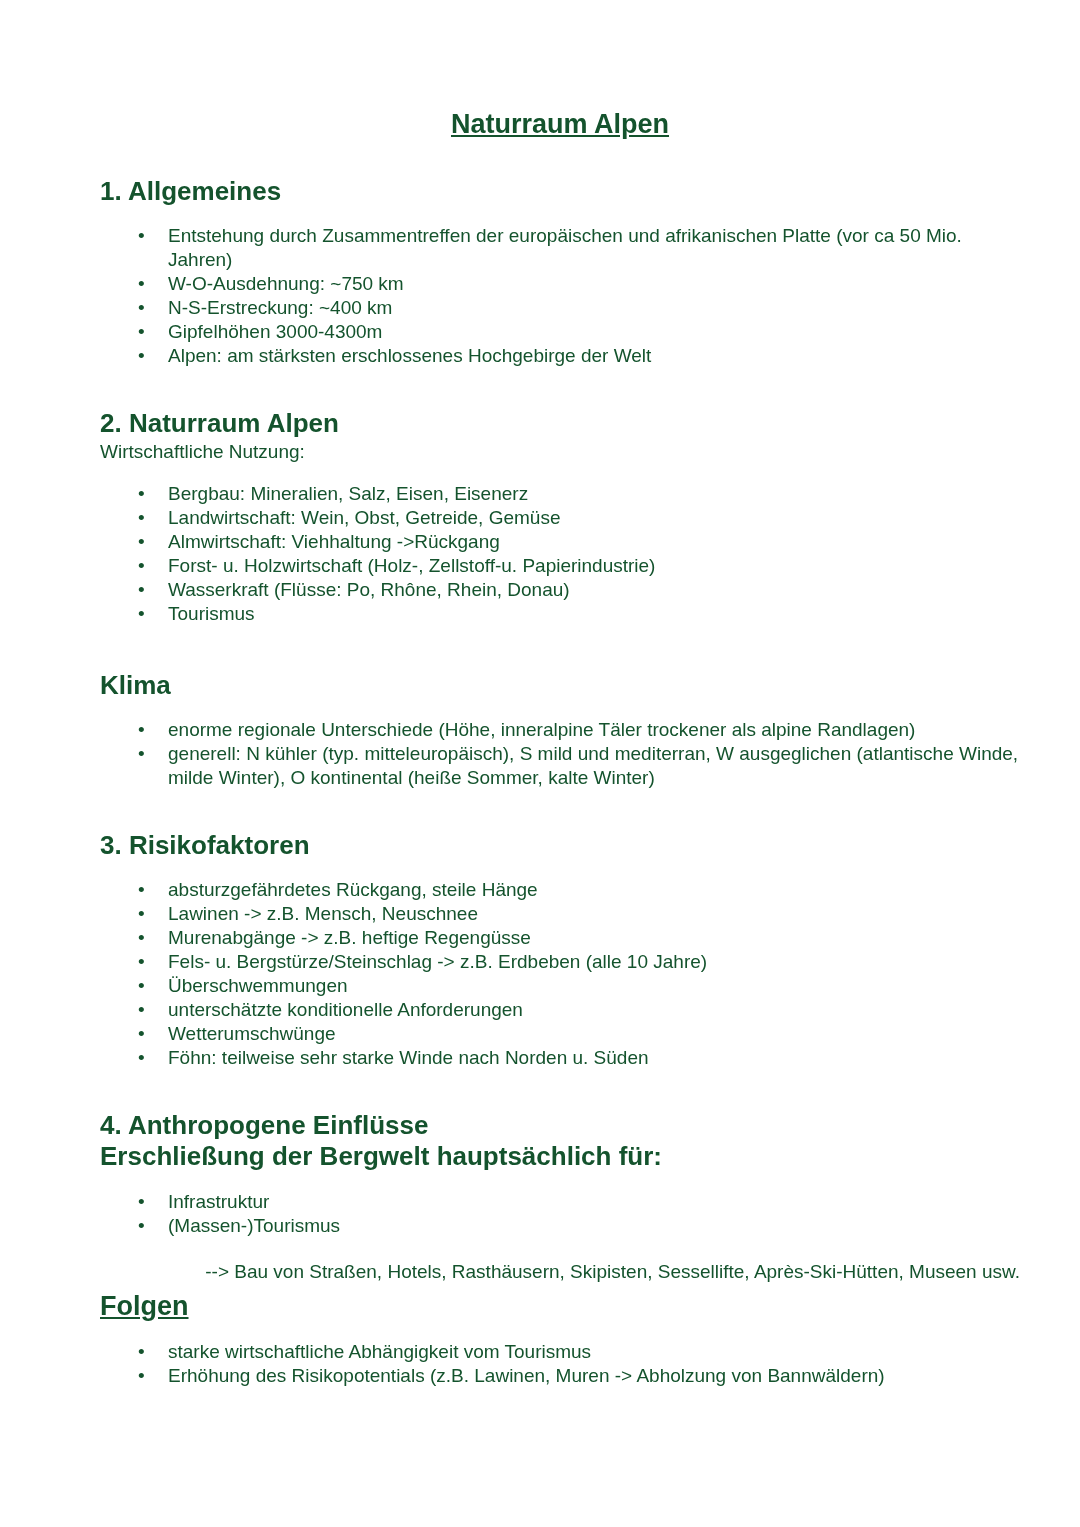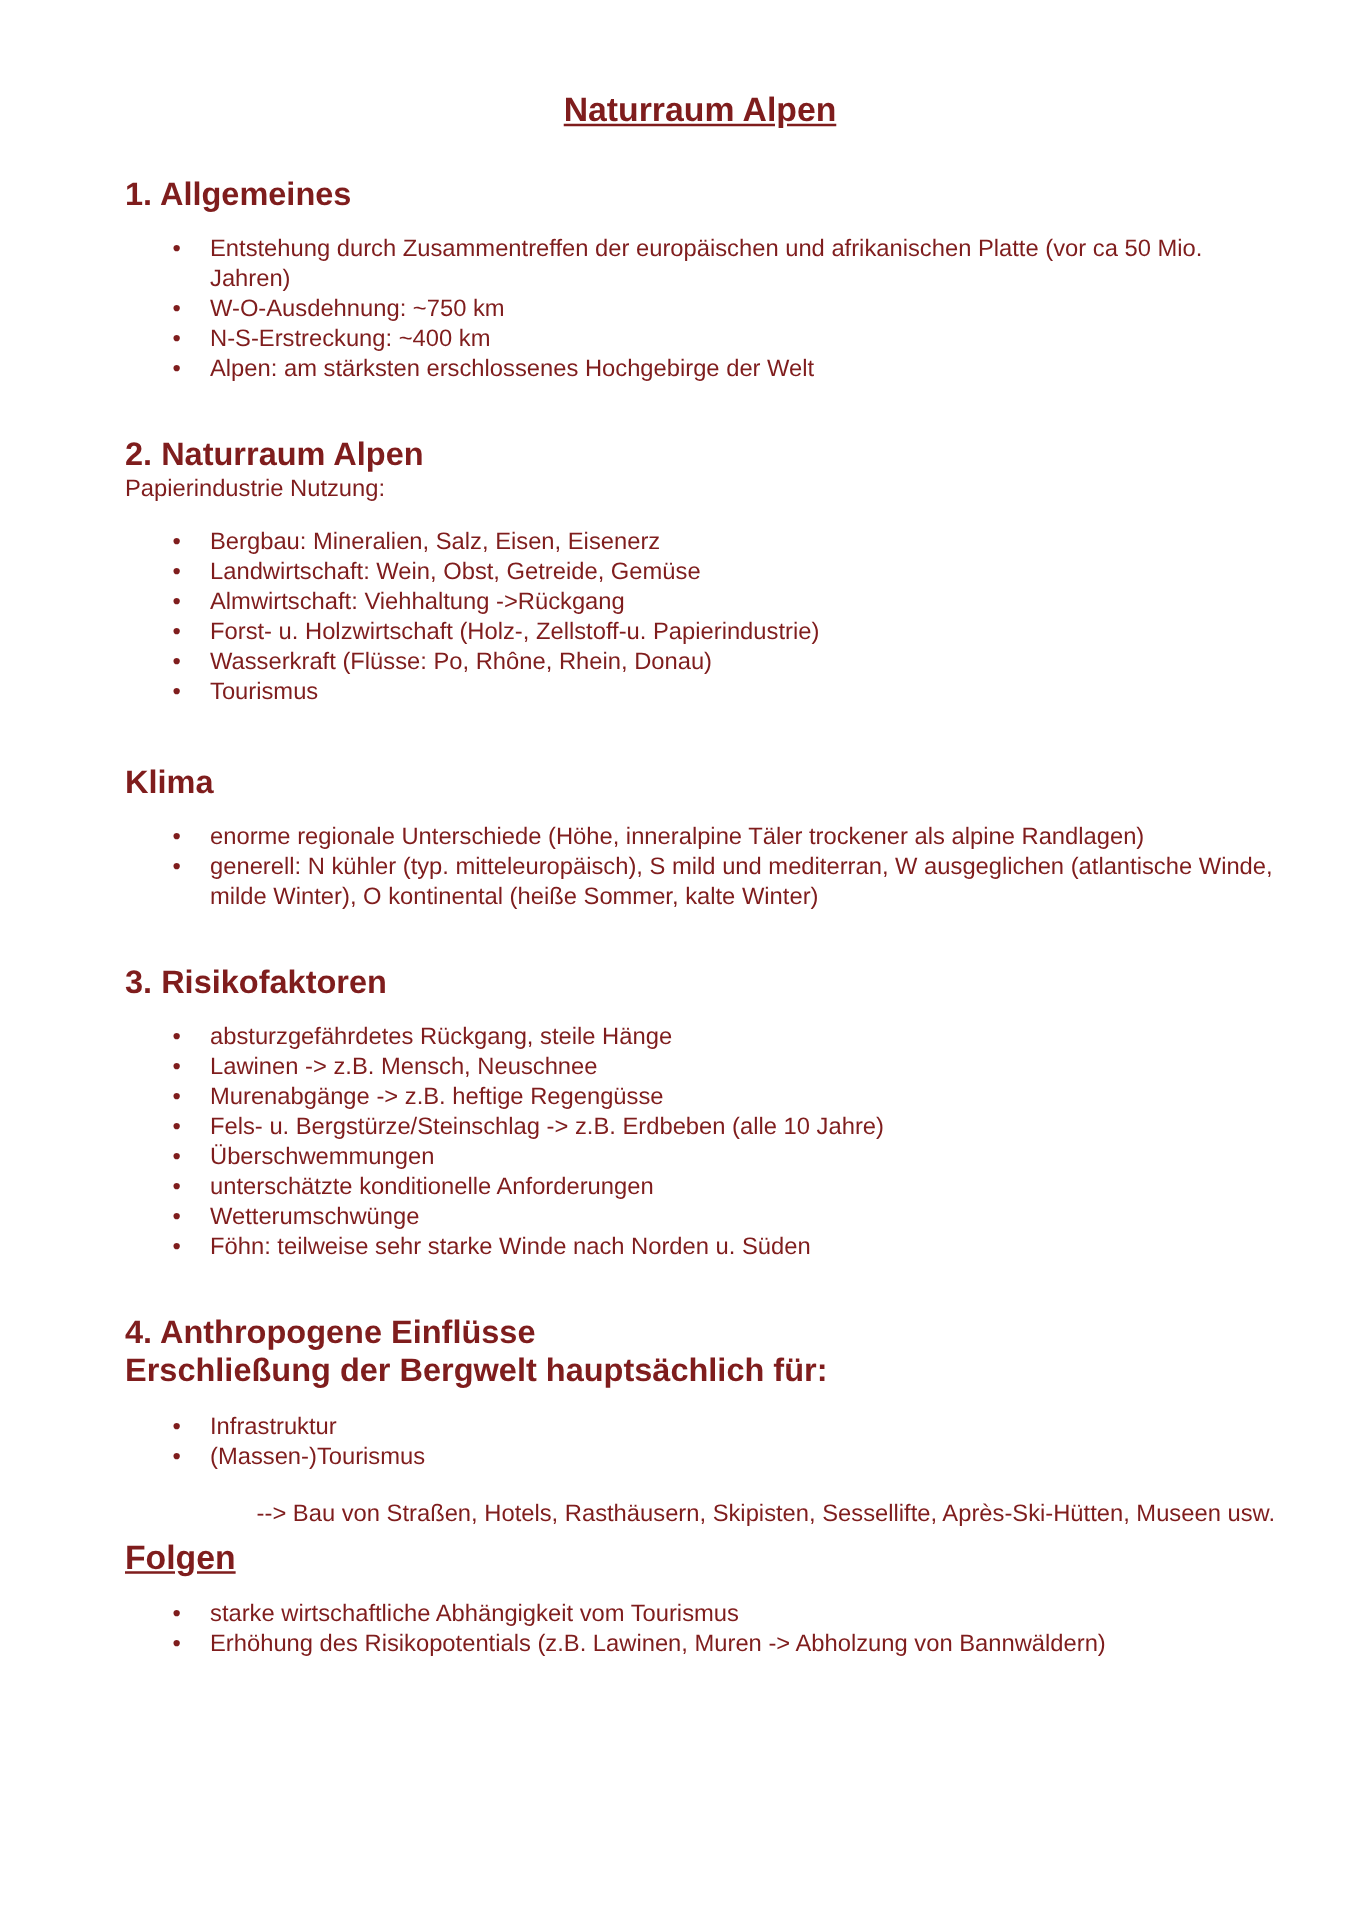--- a/index.html
+++ b/index.html
@@ -2,25 +2,25 @@
 <html><head>
 <meta charset="utf-8">
 <style>
   html, body { margin: 0; padding: 0; background: #ffffff; }
   .page {
     position: relative;
     width: 1080px;
     min-height: 1527px;
     box-sizing: border-box;
     background: #ffffff;
-    color: #7f1d1d;
+    color: #14532d;
     font-family: "Liberation Sans", "DejaVu Sans", sans-serif;
     font-size: 19px;
     line-height: 24px;
-    padding: 72px 60px 40px 100px;
+    padding: 108px 60px 40px 100px;
   }
   .doc-title {
     text-align: center;
     font-size: 27px;
     font-weight: bold;
     text-decoration: underline;
     line-height: 32px;
     margin: 0 0 0 0;
   }
   h2.sec {
@@ -75,25 +75,26 @@
 <div class="page">
 
   <h1 class="doc-title">Naturraum Alpen</h1>
 
   <h2 class="sec first">1. Allgemeines</h2>
   <ul class="bullets">
 
   <li>Entstehung durch Zusammentreffen der europäischen und afrikanischen Platte (vor ca 50 Mio. Jahren)</li>
       <li>W-O-Ausdehnung: ~750 km</li>
       <li>N-S-Erstreckung: ~400 km</li>
+      <li>Gipfelhöhen 3000-4300m</li>
       <li>Alpen: am stärksten erschlossenes Hochgebirge der Welt</li>
     </ul>
 
   <h2 class="sec">2. Naturraum Alpen</h2>
-  <p class="sub-line">Papierindustrie Nutzung:</p>
+  <p class="sub-line">Wirtschaftliche Nutzung:</p>
   <ul class="bullets">
 
   <li>Bergbau: Mineralien, Salz, Eisen, Eisenerz</li>
       <li>Landwirtschaft: Wein, Obst, Getreide, Gemüse</li>
       <li>Almwirtschaft: Viehhaltung -&gt;Rückgang</li>
       <li>Forst- u. Holzwirtschaft (Holz-, Zellstoff-u. Papierindustrie)</li>
       <li>Wasserkraft (Flüsse: Po, Rhône, Rhein, Donau)</li>
       <li>Tourismus</li>
     </ul>
 

